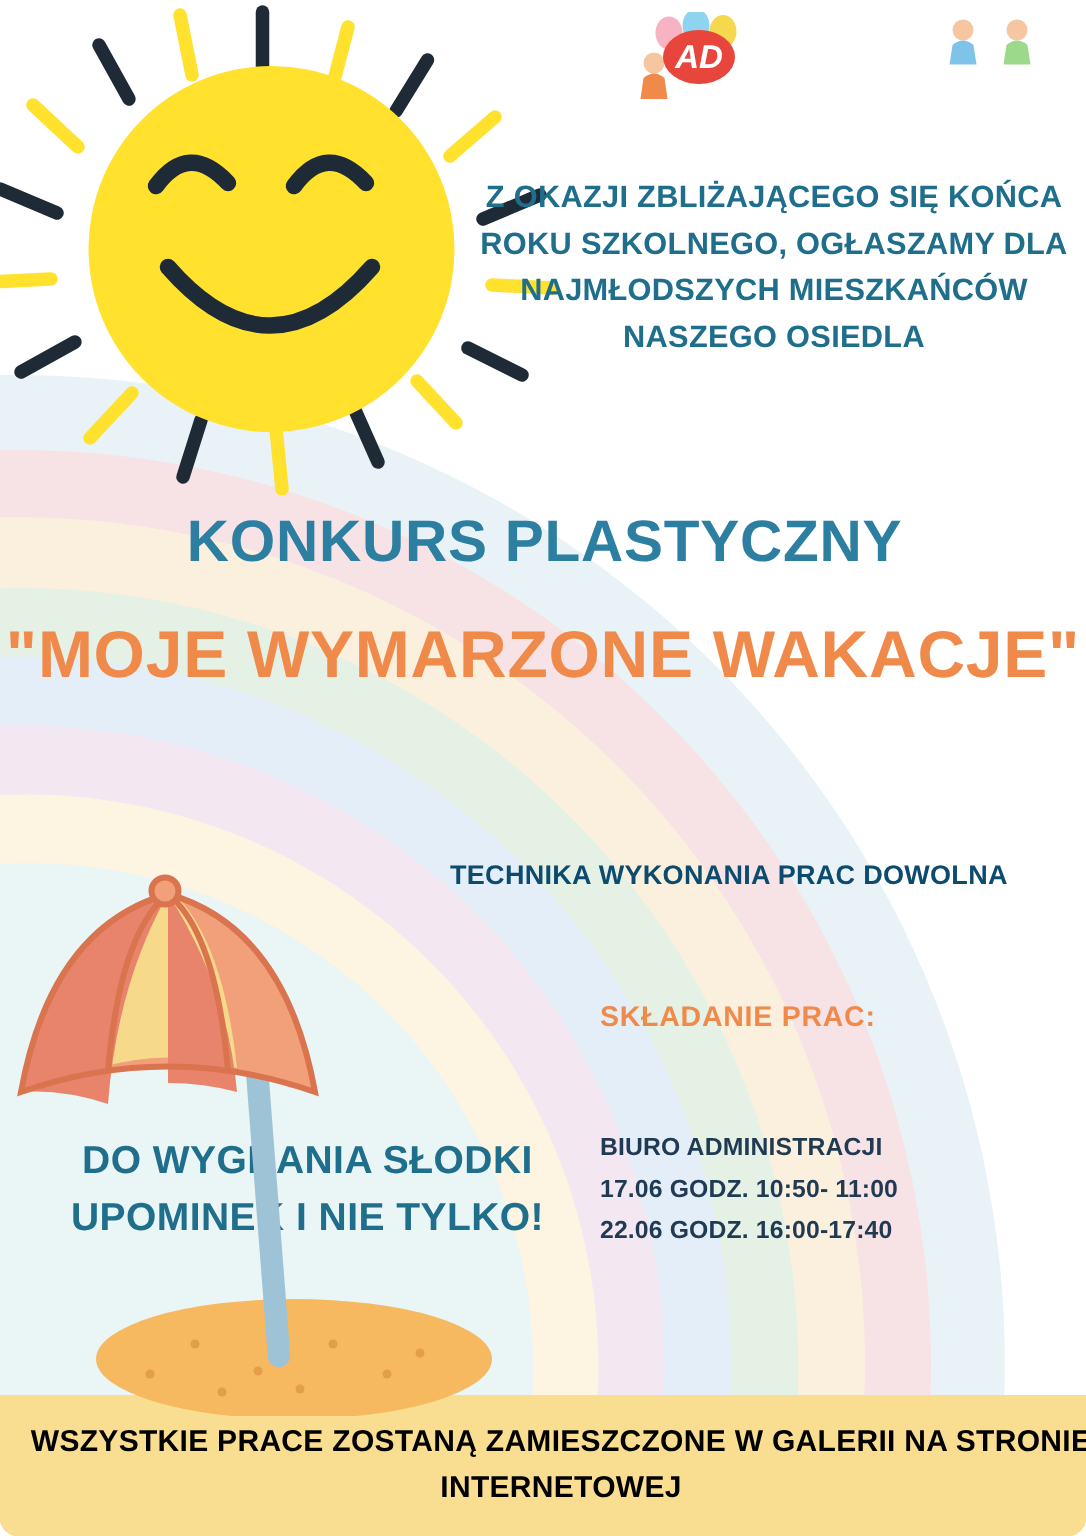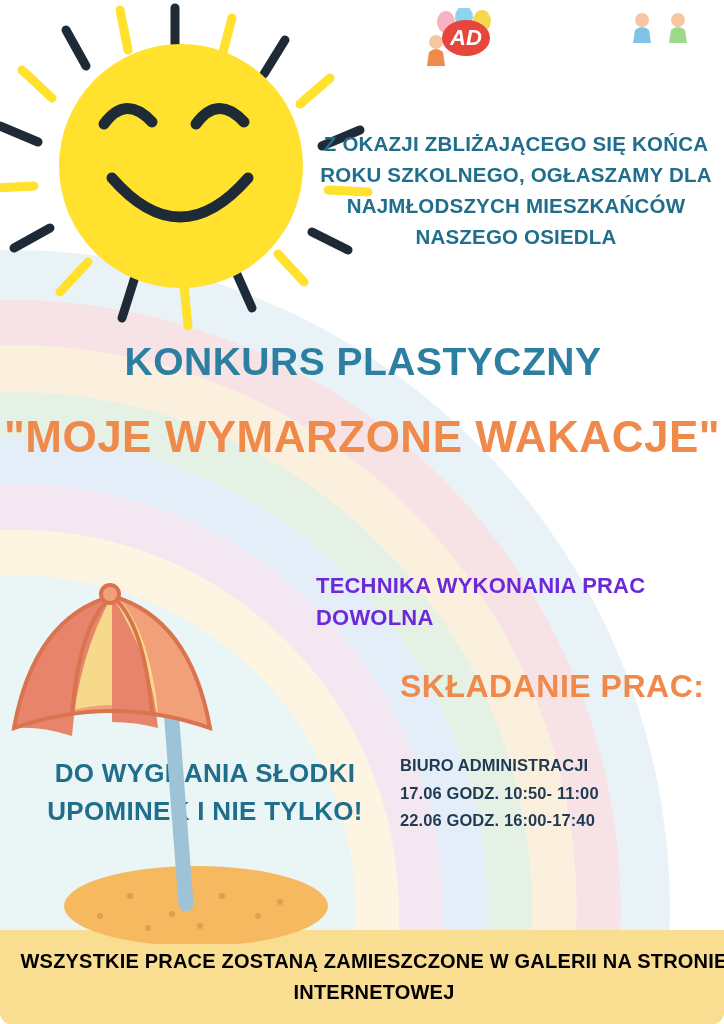--- a/index.html
+++ b/index.html
@@ -70,21 +70,20 @@
     position: absolute;
     top: 116px;
     left: 316px;
     width: 400px;
     text-align: center;
     color: #1f6e8c;
     font-size: 20.5px;
     font-weight: 700;
     line-height: 1.52;
     letter-spacing: 0.2px;
-    margin-top: 12px;
   }
   .title-main {
     position: absolute;
     top: 340px;
     left: 1px;
     width: 724px;
     text-align: center;
     color: #2c7fa0;
     font-size: 39px;
     font-weight: 800;
@@ -98,34 +97,34 @@
     text-align: center;
     color: #f08a4b;
     font-size: 44px;
     font-weight: 800;
     line-height: 1.33;
     letter-spacing: 0.5px;
   }
   .technique {
     position: absolute;
     top: 570px;
-    left: 316px;
+    left: 300px;
     width: 390px;
-    color: #6d28d9;
-    font-size: 22px;
+    color: #0c4a6e;
+    font-size: 18px;
     font-weight: 700;
     line-height: 1.45;
     letter-spacing: 0.2px;
   }
   .submit-head {
     position: absolute;
     top: 668px;
     left: 400px;
     color: #f08a4b;
-    font-size: 32px;
+    font-size: 19px;
     font-weight: 800;
     letter-spacing: 0.5px;
   }
   .submit-lines {
     position: absolute;
     top: 715px;
     left: 400px;
     color: #1f3a52;
     font-size: 16.5px;
     font-weight: 700;

